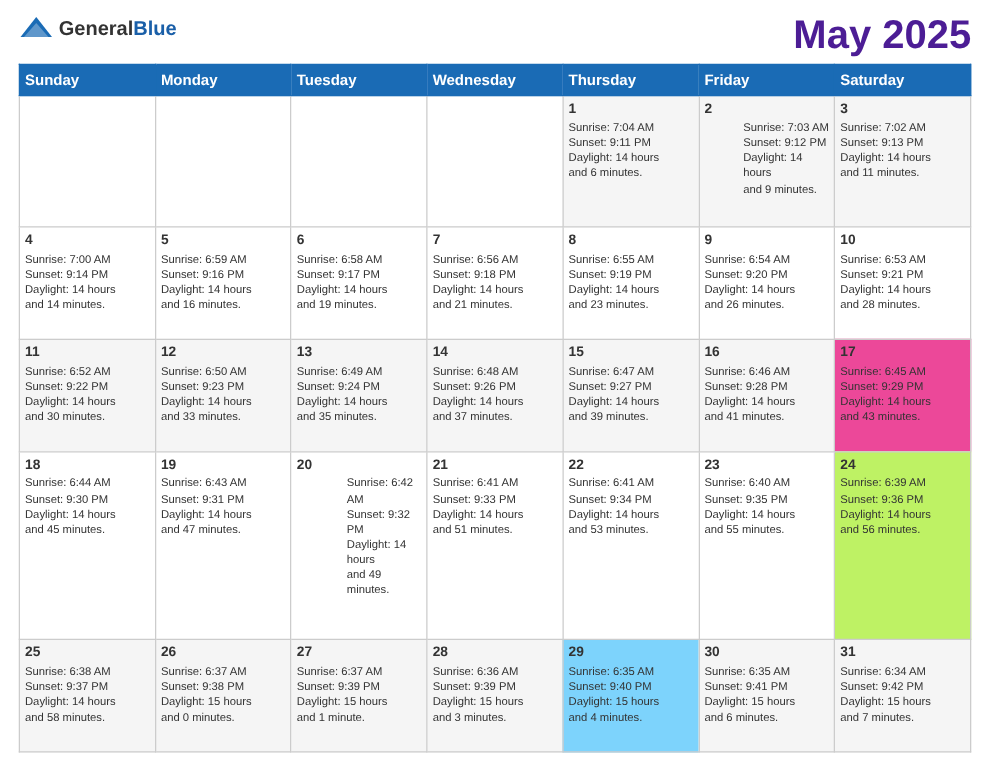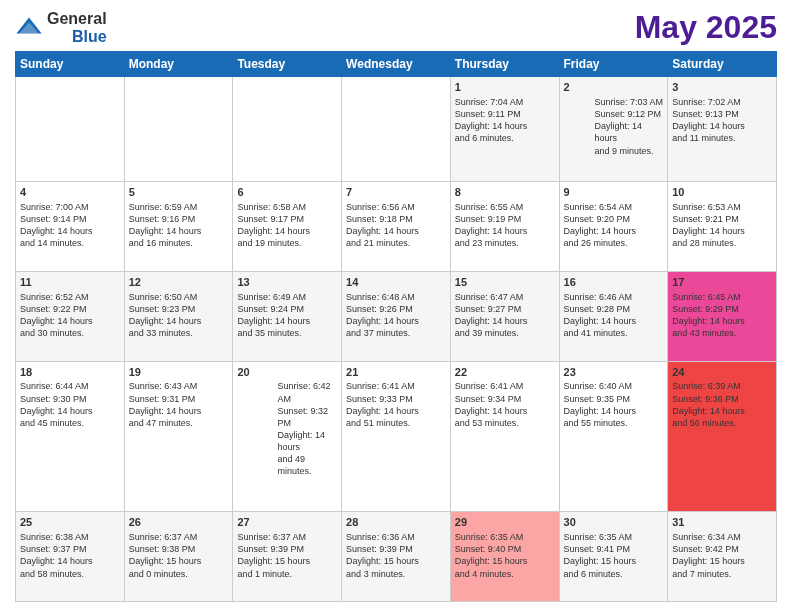--- a/index.html
+++ b/index.html
@@ -23,23 +23,22 @@
       align-items: flex-start;
       margin-bottom: 6px;
     }
     .logo {
       display: flex;
       align-items: center;
       gap: 4px;
     }
     .logo-text {
       display: flex;
-      flex-direction: column;
+      flex-direction: row;
       line-height: 1.1;
-      text-align: right;
     }
     .logo-general {
       font-size: 16px;
       font-weight: bold;
       color: #333;
     }
     .logo-blue {
       font-size: 16px;
       font-weight: bold;
       color: #1a5fa8;
@@ -309,21 +308,21 @@
 Daylight: 14 hours
 and 53 minutes.</div>
           </td>
           <td style="background: rgb(255, 255, 255);">
             <span class="day-num">23</span>
             <div class="day-info" style="white-space: pre-line;">Sunrise: 6:40 AM
 Sunset: 9:35 PM
 Daylight: 14 hours
 and 55 minutes.</div>
           </td>
-          <td style="background: #ef4444;">
+          <td style="background: #bef264;">
             <span class="day-num">24</span>
             <div class="day-info" style="white-space: pre-line;">Sunrise: 6:39 AM
 Sunset: 9:36 PM
 Daylight: 14 hours
 and 56 minutes.</div>
           </td>
         </tr>
         <tr>
           <td style="background: rgb(245, 245, 245);">
             <span class="day-num">25</span>
@@ -346,21 +345,21 @@
 Daylight: 15 hours
 and 1 minute.</div>
           </td>
           <td style="background: rgb(245, 245, 245);">
             <span class="day-num">28</span>
             <div class="day-info" style="white-space: pre-line;">Sunrise: 6:36 AM
 Sunset: 9:39 PM
 Daylight: 15 hours
 and 3 minutes.</div>
           </td>
-          <td style="background: #fca5a5; margin-left: 14px;">
+          <td style="background: #7dd3fc; margin-left: 14px;">
             <span class="day-num">29</span>
             <div class="day-info" style="white-space: pre-line;">Sunrise: 6:35 AM
 Sunset: 9:40 PM
 Daylight: 15 hours
 and 4 minutes.</div>
           </td>
           <td style="background: rgb(245, 245, 245);">
             <span class="day-num">30</span>
             <div class="day-info" style="white-space: pre-line;">Sunrise: 6:35 AM
 Sunset: 9:41 PM

